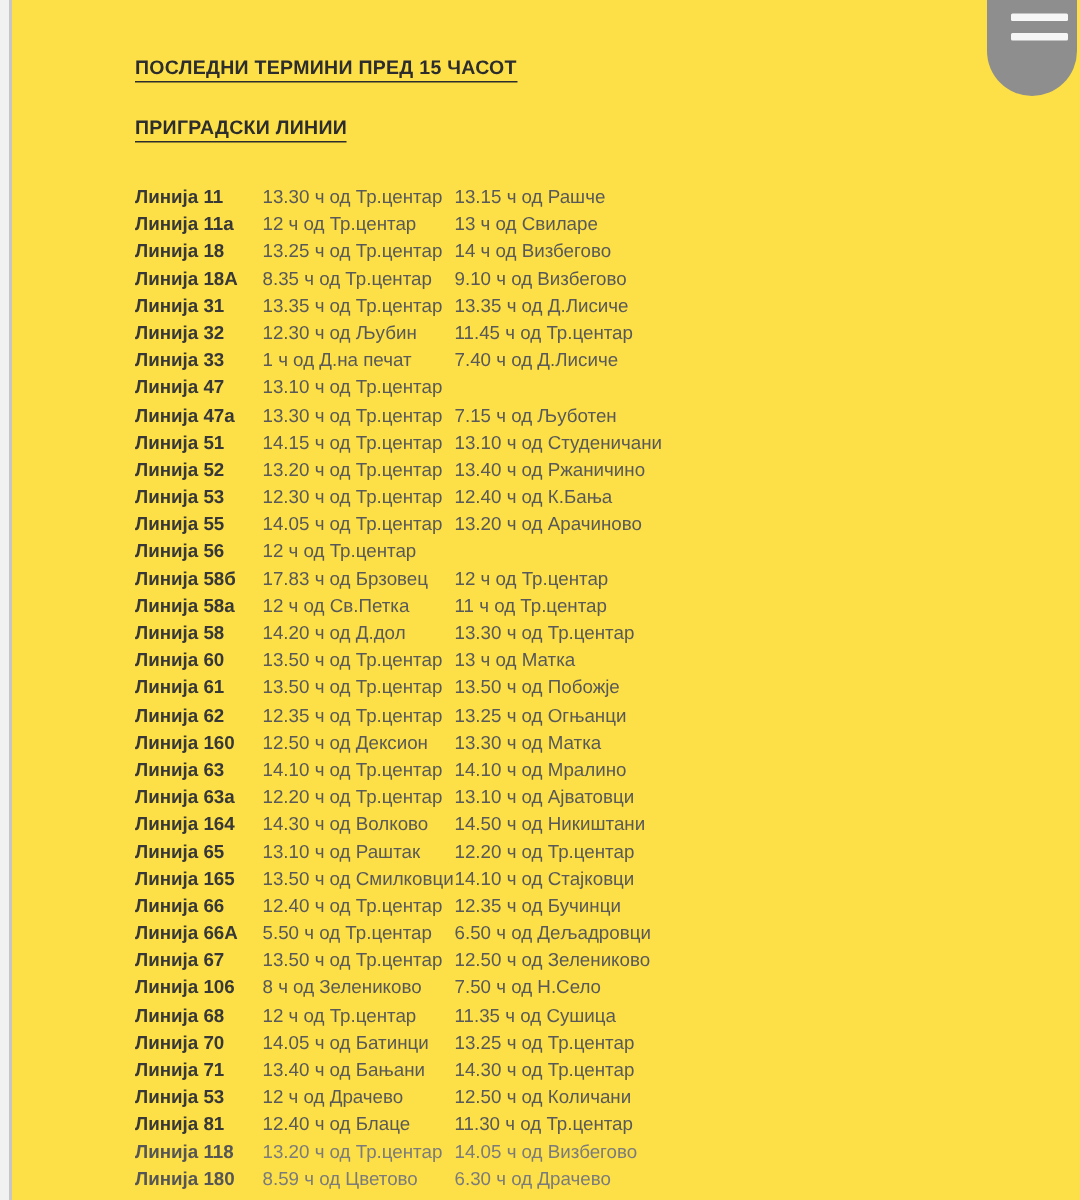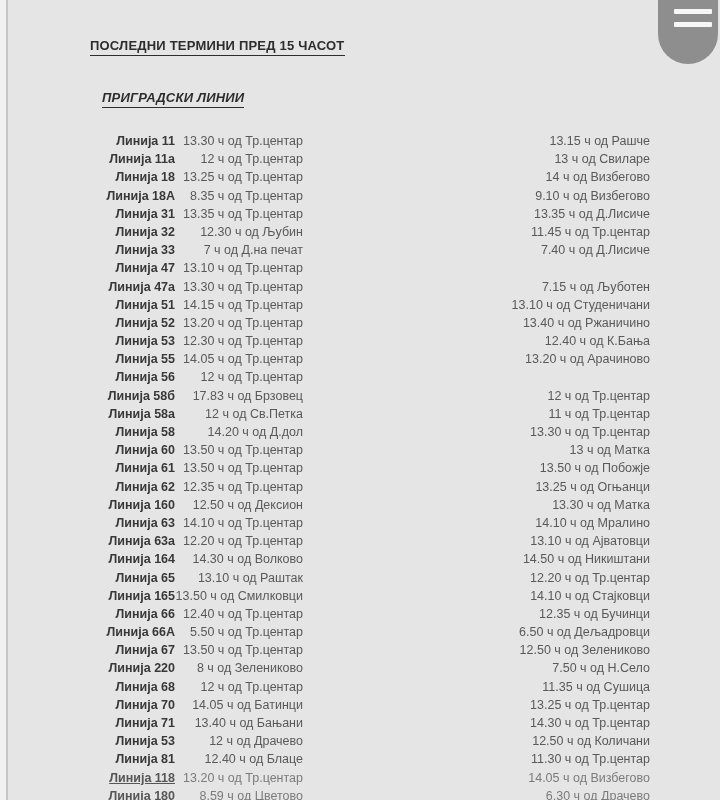--- a/index.html
+++ b/index.html
@@ -6,21 +6,21 @@
     margin: 0; padding: 0;
     width: 720px; height: 800px;
     background: #fdfdfd;
     overflow: hidden;
     font-family: "Liberation Sans", sans-serif;
     -webkit-font-smoothing: antialiased;
   }
   .page {
     position: relative;
     width: 720px; height: 800px;
-    background: #e5e5e5;
+    background: #fde047;
   }
   
   .scan-edge {
     position: absolute; left: 0; top: 0;
     width: 6px; height: 800px;
     background: #f1f1f1;
   }
   .scan-edge-line {
     position: absolute; left: 6px; top: 0;
     width: 2px; height: 800px;
@@ -51,45 +51,44 @@
     font-size: 13px;
     font-weight: bold;
     color: #2d2d2d;
     letter-spacing: 0.2px;
     display: inline-block;
     border-bottom: 1.5px solid #2d2d2d;
     padding-bottom: 2px;
     white-space: nowrap;
   }
   .h1-wrap { margin: 0 0 0 0; height: 40px; }
-  .h2-wrap { margin: 12px; height: 32px; font-style: italic; }
+  .h2-wrap { margin: 0; height: 32px; }
 
   .table {
-    margin-top: 1px;
-    text-align: right;
+    margin-top: 14px;
   }
   .row {
     display: grid;
     grid-template-columns: 85px 128px 1fr;
     height: 18.2px;
     line-height: 18.2px;
     white-space: nowrap;
   }
   .cell { overflow: visible; }
   .line {
     font-weight: bold;
     font-size: 12.5px;
     color: #383838;
   }
   .dep {
     font-size: 12.5px;
     color: #595959;
   }
   
-  .row.muted .line { color: #565656; text-decoration: underline; }
+  .row.muted .line { color: #565656; }
   .row.muted .dep  { color: #7b7b7b; }
 </style>
 </head>
 <body>
 
 <div class="page">
 
   <div class="scan-edge"></div>
   <div class="scan-edge-line"></div>
 
@@ -141,21 +140,21 @@
         </div>
 
         <div class="row">
           <span class="cell line">Линија 32</span>
           <span class="cell dep">12.30 ч од Љубин</span>
           <span class="cell dep">11.45 ч од Тр.центар</span>
         </div>
 
         <div class="row">
           <span class="cell line">Линија 33</span>
-          <span class="cell dep">7 ч од Д.на печат</span>
+          <span class="cell dep">1 ч од Д.на печат</span>
           <span class="cell dep">7.40 ч од Д.Лисиче</span>
         </div>
 
         <div class="row">
           <span class="cell line">Линија 47</span>
           <span class="cell dep">13.10 ч од Тр.центар</span>
         </div>
 
         <div class="row">
           <span class="cell line">Линија 47а</span>
@@ -276,21 +275,21 @@
           <span class="cell dep">6.50 ч од Дељадровци</span>
         </div>
 
         <div class="row">
           <span class="cell line">Линија 67</span>
           <span class="cell dep">13.50 ч од Тр.центар</span>
           <span class="cell dep">12.50 ч од Зелениково</span>
         </div>
 
         <div class="row">
-          <span class="cell line">Линија 220</span>
+          <span class="cell line">Линија 106</span>
           <span class="cell dep">8 ч од Зелениково</span>
           <span class="cell dep">7.50 ч од Н.Село</span>
         </div>
 
         <div class="row">
           <span class="cell line">Линија 68</span>
           <span class="cell dep">12 ч од Тр.центар</span>
           <span class="cell dep">11.35 ч од Сушица</span>
         </div>
 

